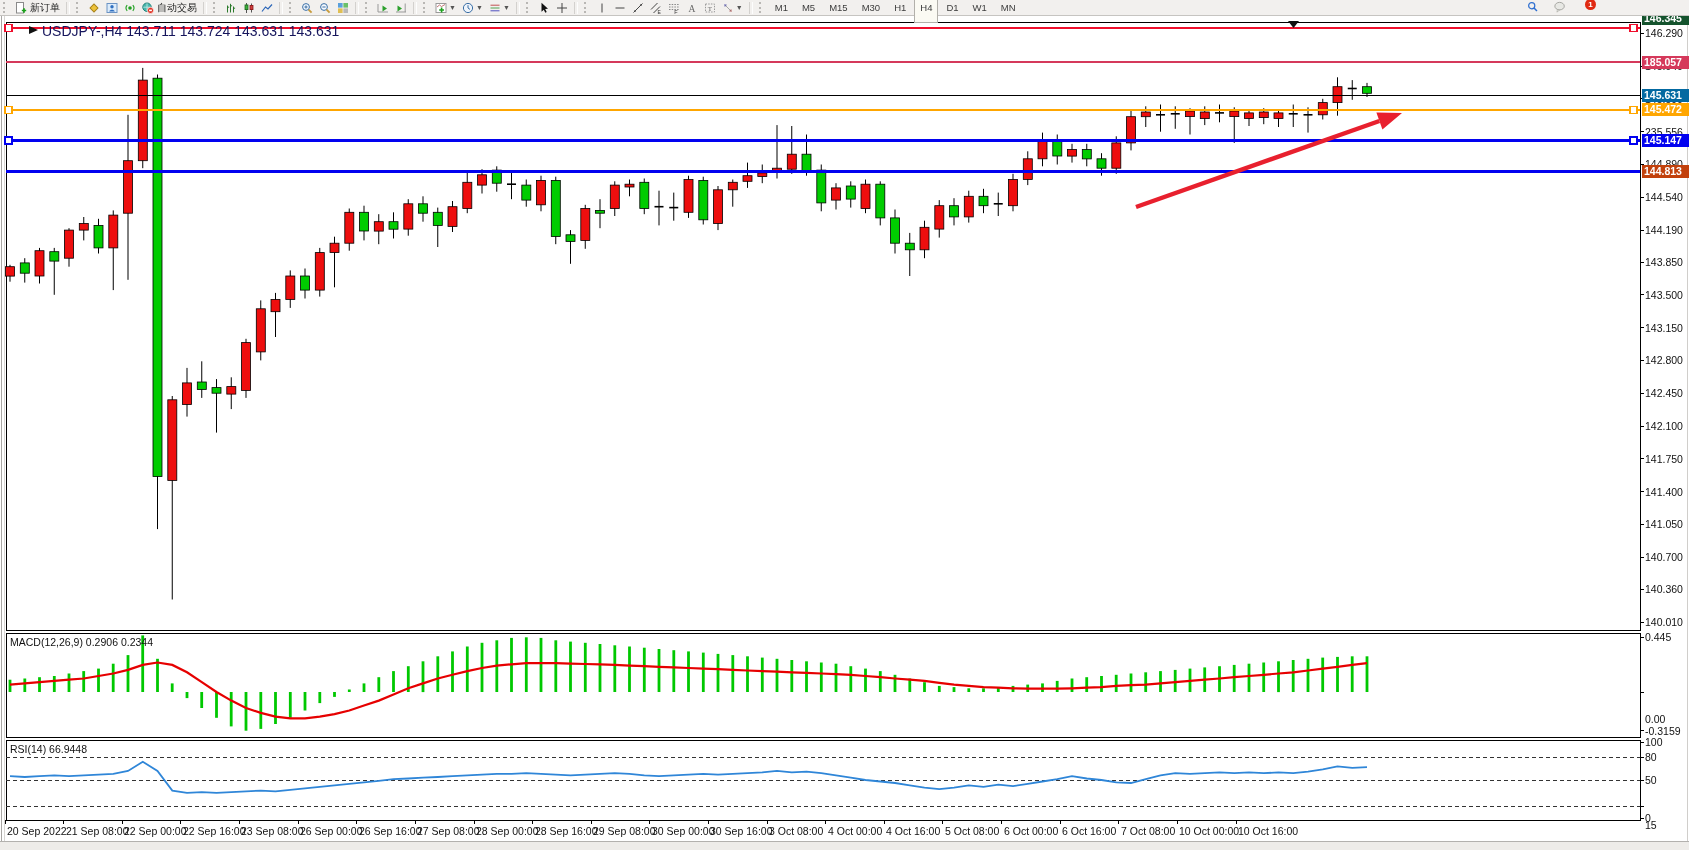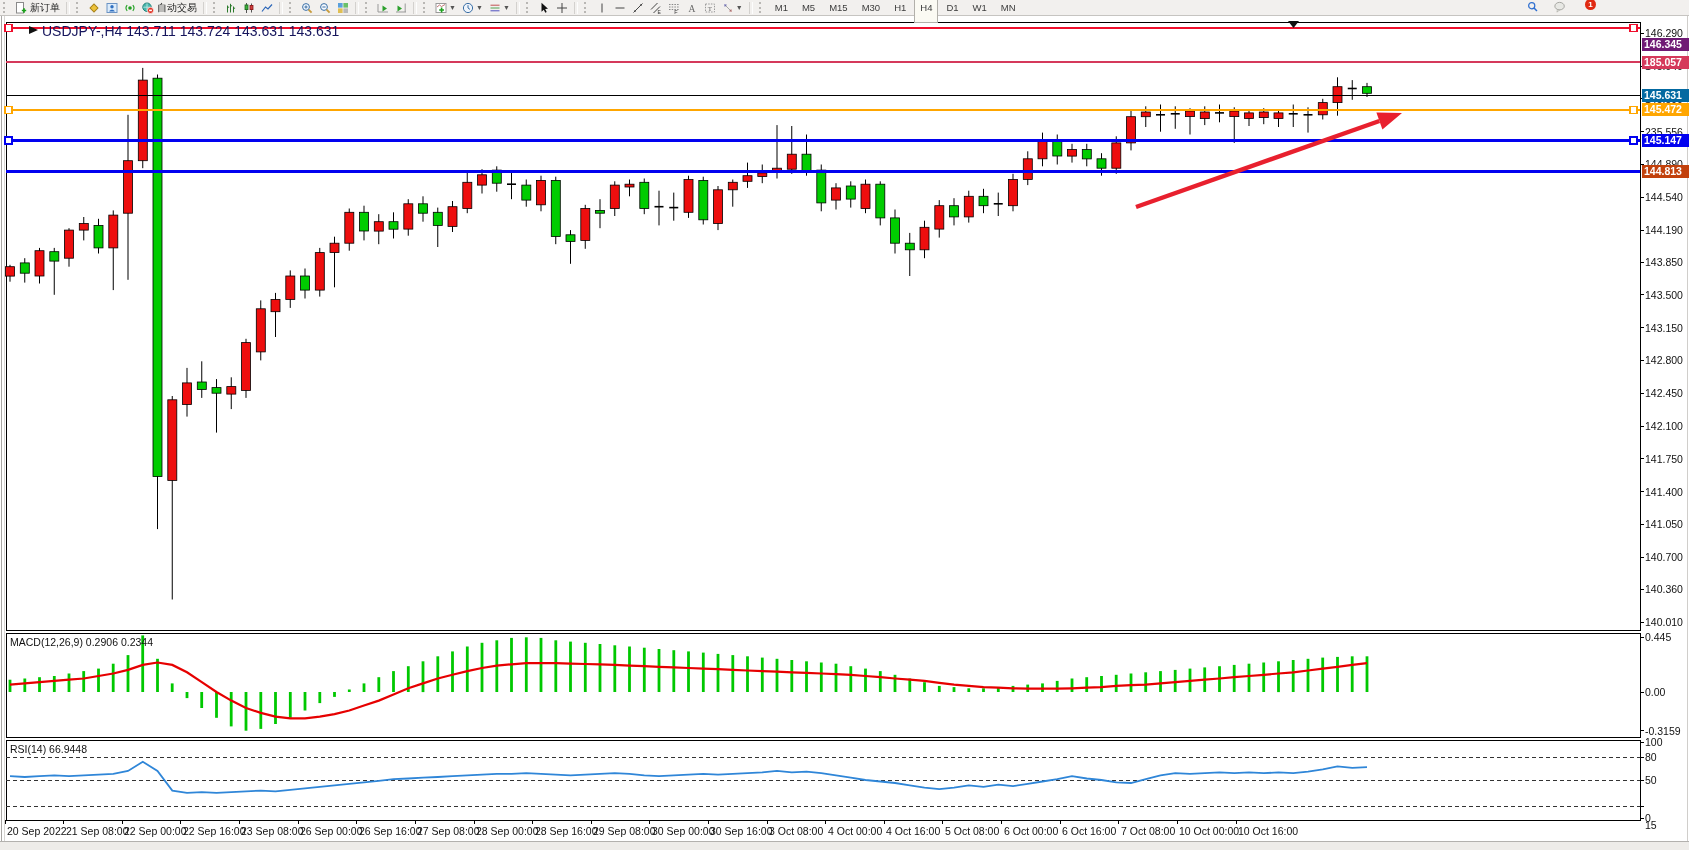--- a/index.html
+++ b/index.html
@@ -688,28 +688,28 @@
     <span class="ylab" style="top:354px">142.800</span>
     <span class="ylab" style="top:387px">142.450</span>
     <span class="ylab" style="top:420px">142.100</span>
     <span class="ylab" style="top:453px">141.750</span>
     <span class="ylab" style="top:486px">141.400</span>
     <span class="ylab" style="top:518px">141.050</span>
     <span class="ylab" style="top:551px">140.700</span>
     <span class="ylab" style="top:583px">140.360</span>
     <span class="ylab" style="top:616px">140.010</span>
     <span class="ylab" style="top:631px">0.445</span>
-    <span class="ylab" style="top:686px">0.00</span>
+    <span class="ylab" style="top:713px">0.00</span>
     <span class="ylab" style="top:725px">-0.3159</span>
     <span class="ylab" style="top:736px">100</span>
     <span class="ylab" style="top:751px">80</span>
     <span class="ylab" style="top:774px">50</span>
     <span class="ylab" style="top:819px">15</span>
     <span class="ylab" style="top:812px">0</span>
-    <span class="badge" style="top:38px;background:#701a75">146.345</span>
+    <span class="badge" style="top:12px;background:#14532d">146.345</span>
     <span class="badge" style="top:56px;background:#d5395b">185.057</span>
     <span class="badge" style="top:89px;background:#0369a1">145.631</span>
     <span class="badge" style="top:103px;background:#ffa600">145.472</span>
     <span class="badge" style="top:134px;background:#0202f0">145.147</span>
     <span class="badge" style="top:165px;background:#c2410c">144.813</span>
     <span class="dlab" style="left:7px">20 Sep 2022</span>
     <span class="dlab" style="left:66px">21 Sep 08:00</span>
     <span class="dlab" style="left:124px">22 Sep 00:00</span>
     <span class="dlab" style="left:183px">22 Sep 16:00</span>
     <span class="dlab" style="left:241px">23 Sep 08:00</span>

